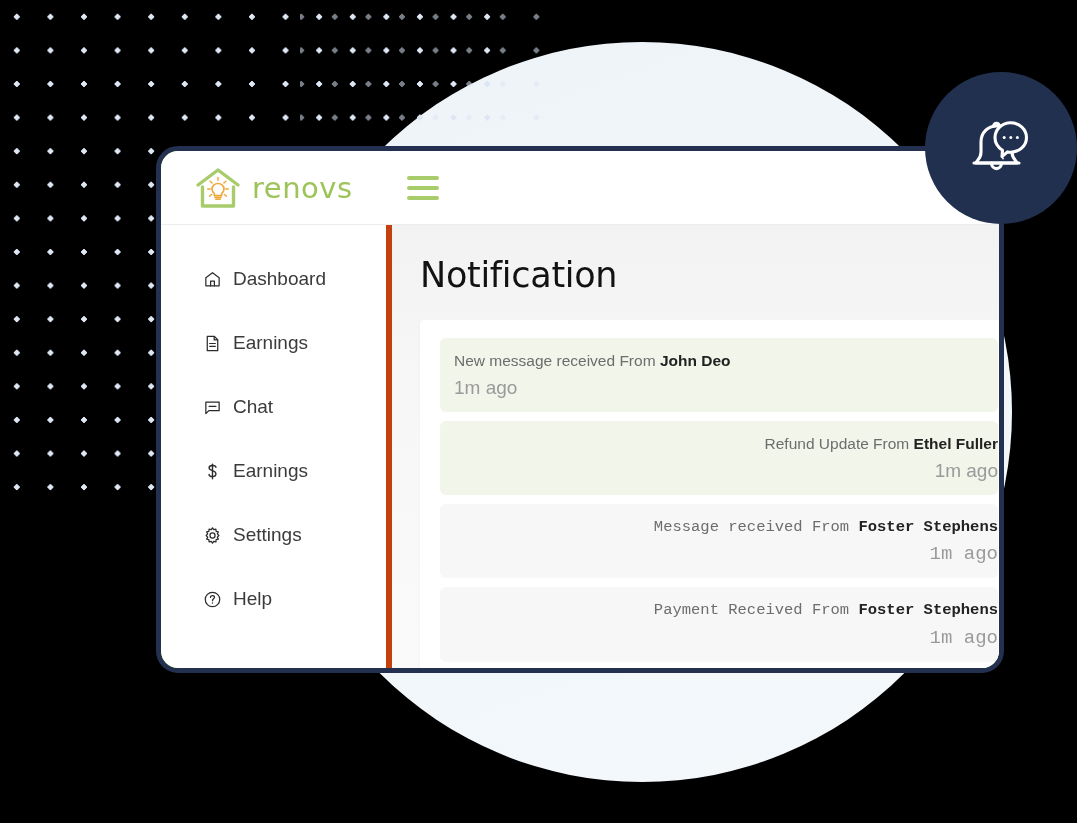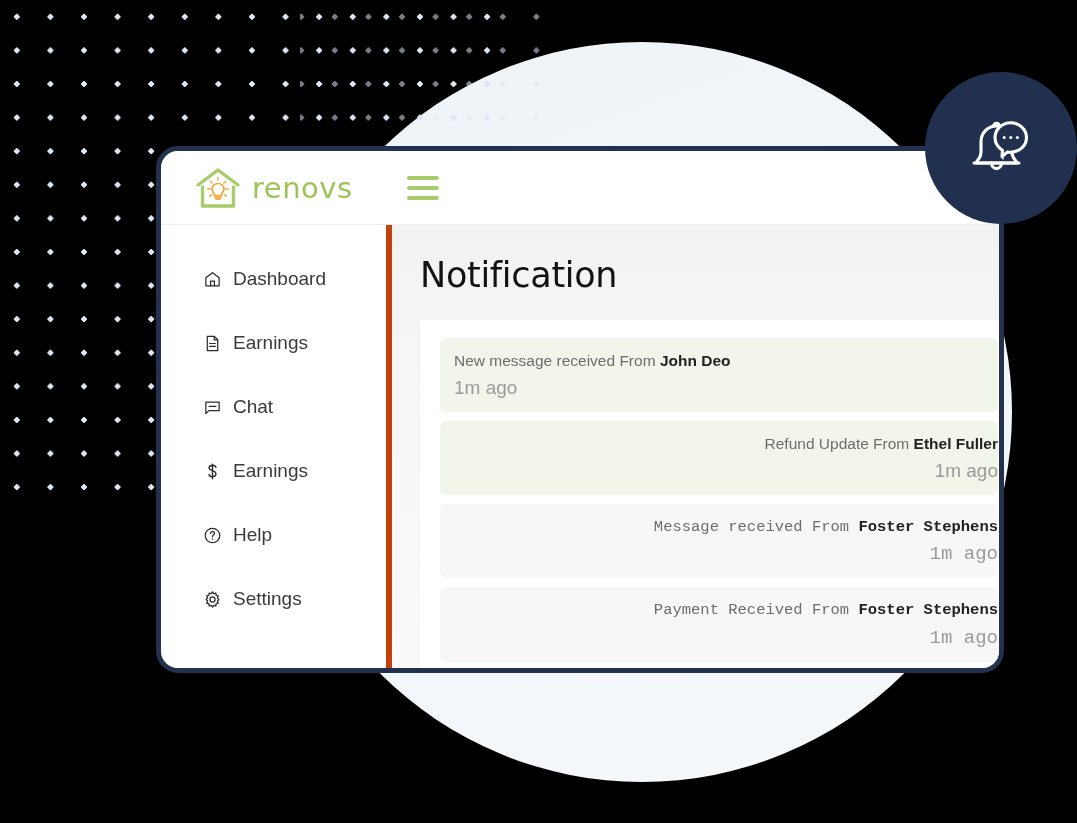--- a/index.html
+++ b/index.html
@@ -284,40 +284,40 @@
                        C6.4 9.9 13.6 8.2 13.6 12.4 C13.6 14.3 12 15.4 10 15.4
                        C8 15.4 6.4 14.6 6.4 13.2"></path>
             </svg>
           </span>
           <span class="nav-label">Earnings</span>
         </div>
 
         <div class="nav-item">
           <span class="nav-icon">
             <svg width="19" height="19" viewBox="0 0 20 20" fill="none" stroke="#2b2b2b" stroke-width="1.3" stroke-linejoin="round" stroke-linecap="round">
-              <circle cx="10" cy="10" r="7.6"></circle>
-              <path d="M7.9 7.8 C7.9 6.6 8.8 5.8 10 5.8 C11.3 5.8 12.1 6.6 12.1 7.7
-                       C12.1 9.3 10 9.3 10 11.2"></path>
-              <circle cx="10" cy="13.7" r=".75" fill="#2b2b2b" stroke="none"></circle>
-            </svg>
-          </span>
-          <span class="nav-label">Help</span>
-        </div>
-
-        <div class="nav-item">
-          <span class="nav-icon">
-            <svg width="19" height="19" viewBox="0 0 20 20" fill="none" stroke="#2b2b2b" stroke-width="1.3" stroke-linejoin="round" stroke-linecap="round">
               <circle cx="10" cy="10" r="2.7"></circle>
               <path d="M10 1.9 L11.3 3.9 L13.6 3.3 L13.8 5.7 L16.1 6.2 L15.1 8.3 L16.7 10
                        L15.1 11.7 L16.1 13.8 L13.8 14.3 L13.6 16.7 L11.3 16.1 L10 18.1
                        L8.7 16.1 L6.4 16.7 L6.2 14.3 L3.9 13.8 L4.9 11.7 L3.3 10
                        L4.9 8.3 L3.9 6.2 L6.2 5.7 L6.4 3.3 L8.7 3.9 Z"></path>
             </svg>
           </span>
           <span class="nav-label">Settings</span>
+        </div>
+
+        <div class="nav-item">
+          <span class="nav-icon">
+            <svg width="19" height="19" viewBox="0 0 20 20" fill="none" stroke="#2b2b2b" stroke-width="1.3" stroke-linejoin="round" stroke-linecap="round">
+              <circle cx="10" cy="10" r="7.6"></circle>
+              <path d="M7.9 7.8 C7.9 6.6 8.8 5.8 10 5.8 C11.3 5.8 12.1 6.6 12.1 7.7
+                       C12.1 9.3 10 9.3 10 11.2"></path>
+              <circle cx="10" cy="13.7" r=".75" fill="#2b2b2b" stroke="none"></circle>
+            </svg>
+          </span>
+          <span class="nav-label">Help</span>
         </div>
 
       </nav>
 
       <main class="content">
 
         <h1 class="page-title">Notification</h1>
 
         <section class="panel">
 

